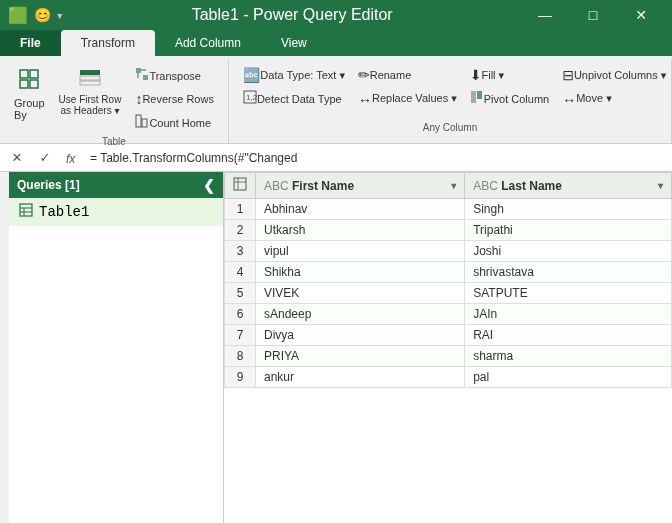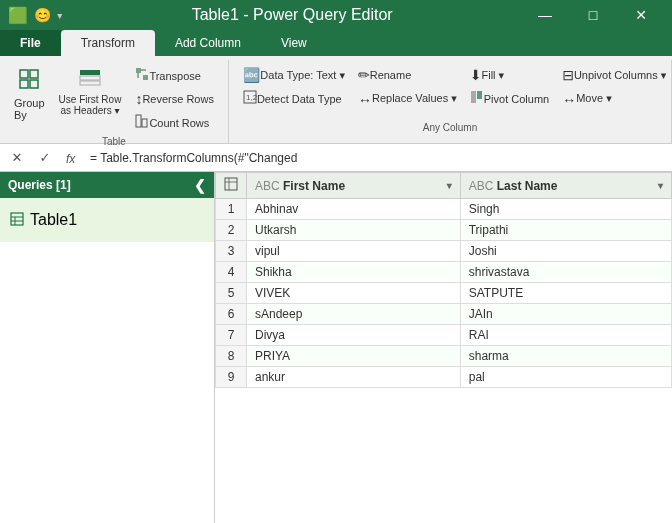--- a/index.html
+++ b/index.html
@@ -129,40 +129,42 @@
       display: flex;
       height: calc(523px - 30px - 26px - 88px - 28px);
     }
 
     
     .sidebar {
       width: 215px;
       background: white;
       border-right: 1px solid #ccc;
       flex-shrink: 0;
+      margin-left: 9px;
     }
     .sidebar-header {
       background: #217346;
       color: white;
       padding: 5px 8px;
       font-size: 12px;
       font-weight: 600;
       display: flex;
       justify-content: space-between;
       align-items: center;
     }
     .sidebar-header-arrow { font-size: 14px; cursor: pointer; }
     .sidebar-item {
       display: flex;
       align-items: center;
       gap: 6px;
-      padding: 13px 10px;
+      padding: 5px 10px;
       cursor: pointer;
-      font-size: 16px;
+      font-size: 14px;
       background: #e8f5e0;
+      font-family: Liberation Mono, monospace;
     }
     .table-icon { color: #217346; font-size: 14px; }
 
     
     .data-area {
       flex: 1;
       overflow: auto;
       background: white;
     }
     .data-table {
@@ -273,21 +275,21 @@
           <span class="icon-sm">↕</span>
           <span>Reverse Rows</span>
         </div>
         <div class="ribbon-btn-small">
           <span class="icon-sm">
             <svg width="14" height="14" viewBox="0 0 14 14">
                 <rect x="1" y="1" width="5" height="12" fill="none" stroke="#555" stroke-width="1"></rect>
                 <rect x="7" y="5" width="5" height="8" fill="none" stroke="#555" stroke-width="1"></rect>
               </svg>
           </span>
-          <span>Count Rows</span>
+          <span>Count Home</span>
         </div>
       </div>
     </div>
     <div class="ribbon-group-label">Table</div>
   </div>
 
   <div class="ribbon-group" style="flex: 1;">
     <div class="ribbon-group-content" style="flex-direction: column; gap: 1px; flex-wrap: wrap; max-height: 60px;">
       <div class="ribbon-btn-small">
         <span class="icon-sm">🔤</span>

